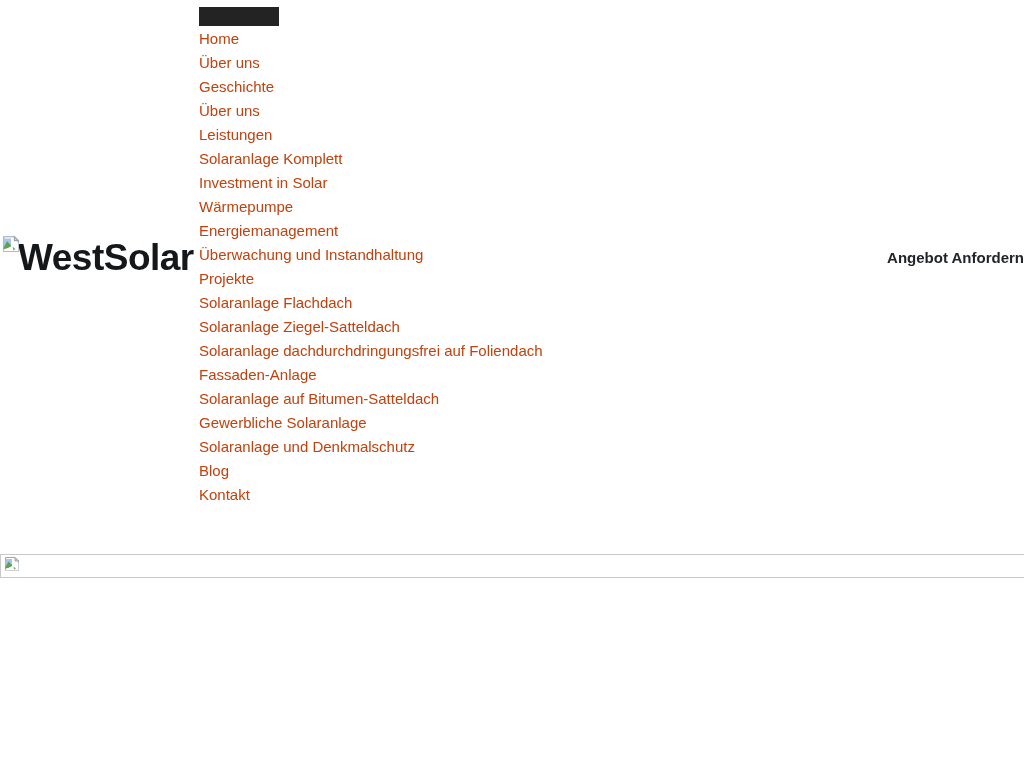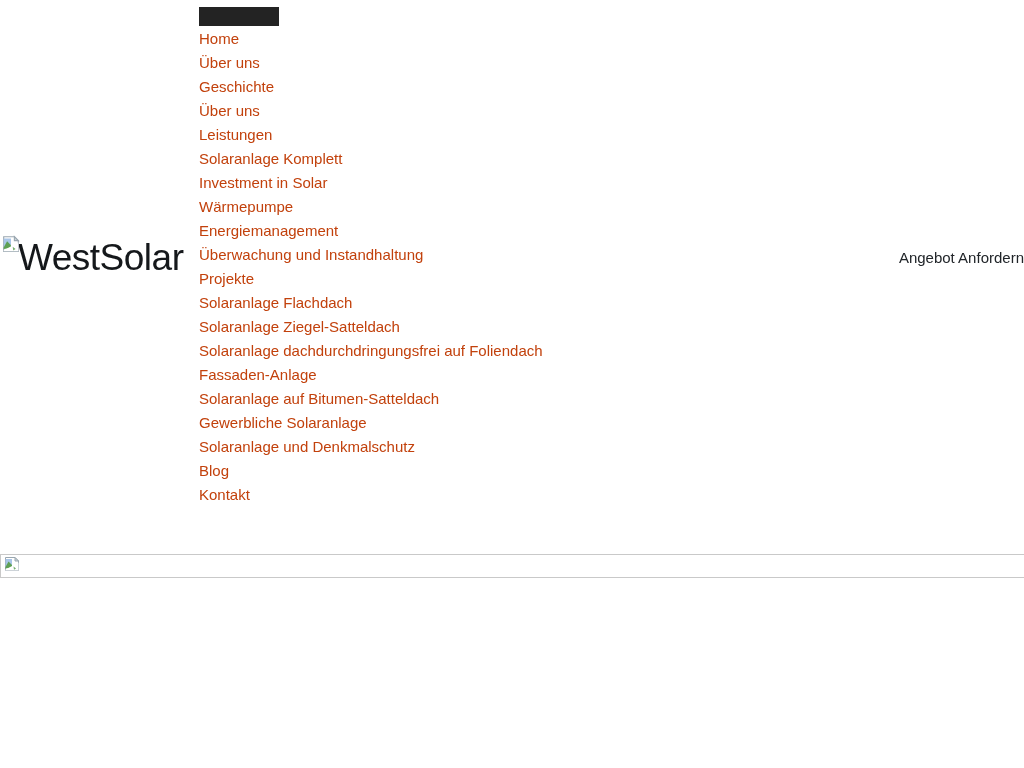--- a/index.html
+++ b/index.html
@@ -30,21 +30,21 @@
     overflow: visible;
     text-decoration: none;
   }
   .logo .broken-img-icon {
     flex: 0 0 auto;
     margin-left: 2px;
     transform: translateY(-11px);
   }
   .logo-text {
     font-size: 37px;
-    font-weight: 400;
+    font-weight: 700;
     letter-spacing: -0.5px;
     color: #15181b;
     margin-left: -2px;
     line-height: 1;
   }
   .nav {
     display: flex;
     flex-direction: column;
     flex: 0 0 auto;
     align-items: flex-start;
@@ -60,21 +60,21 @@
     font-size: 15px;
     font-weight: 500;
     line-height: 24px;
     color: #c2410c;
     text-decoration: none;
     white-space: nowrap;
   }
   .cta {
     margin-left: auto;
     font-size: 15px;
-    font-weight: 400;
+    font-weight: 700;
     color: #212529;
     text-decoration: none;
     white-space: nowrap;
   }
   
   .main-heading {
     margin: 2px 0 0 0;
     font-size: 30px;
     font-weight: 700;
     letter-spacing: -1.5px;

